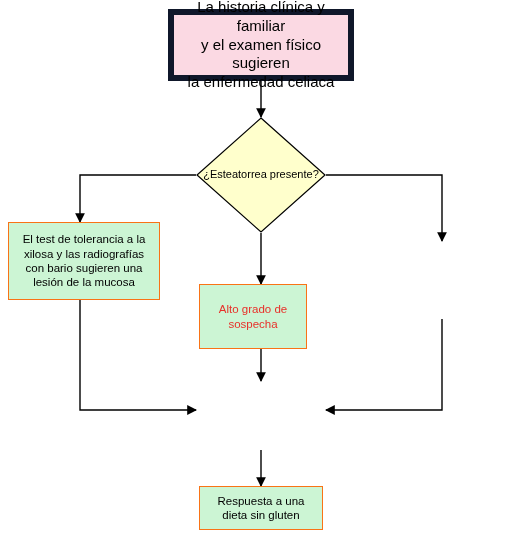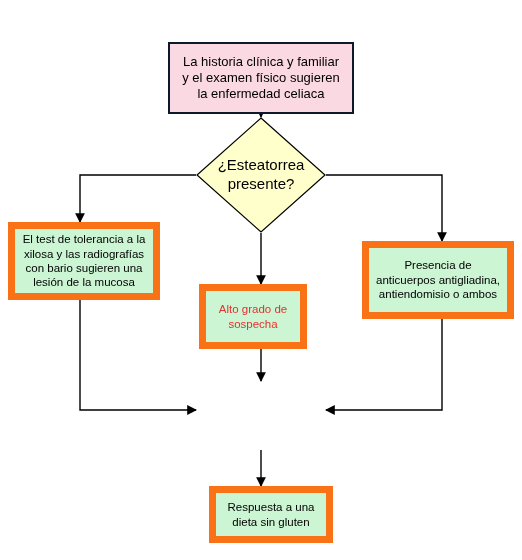--- a/index.html
+++ b/index.html
@@ -30,29 +30,28 @@
     text-align: center;
     line-height: 1.25;
   }
   .node .txt {
     display: block;
     white-space: pre-line;
   }
   
   .box-pink {
     background: #fbd9e3;
-    border: 2px solid #0f172a;
+    border: 6px solid #0f172a;
     color: #000000;
-    font-size: 13px;
-    margin-top: 33px;
+    font-size: 15px;
   }
   
   .box-green {
     background: #ccf5d4;
-    border: 7px solid #f97316;
+    border: 1px solid #f97316;
     color: #000000;
     font-size: 11.5px;
   }
   .box-green.red-text {
     color: #e8302a;
   }
   
   .diamond-wrap {
     position: absolute;
   }
@@ -66,21 +65,21 @@
   .diamond-label {
     position: absolute;
     left: 0;
     top: 0;
     width: 100%;
     height: 100%;
     display: flex;
     align-items: center;
     justify-content: center;
     text-align: center;
-    font-size: 15px;
+    font-size: 11px;
     color: #000000;
     line-height: 1.25;
   }
   #edges {
     position: absolute;
     left: 0;
     top: 0;
     width: 522px;
     height: 560px;
     pointer-events: none;
@@ -152,25 +151,20 @@
 xilosa y las radiografías
 con bario sugieren una
 lesión de la mucosa</span>
   </div>
 
   <div class="node box-green red-text" style="left:199px; top:284px; width:108px; height:65px;">
     <span class="txt">Alto grado de
 sospecha</span>
   </div>
 
-  <div class="node box-green" style="left:362px; top:241px; width:152px; height:78px;">
-    <span class="txt">Presencia de
-anticuerpos antigliadina,
-antiendomisio o ambos</span>
-  </div>
 
 
-  <div class="node box-green" style="left:209px; top:486px; width:124px; height:57px;">
+  <div class="node box-green" style="left:199px; top:486px; width:124px; height:44px;">
     <span class="txt">Respuesta a una
 dieta sin gluten</span>
   </div>
 
 </div>
 
 </body></html>

